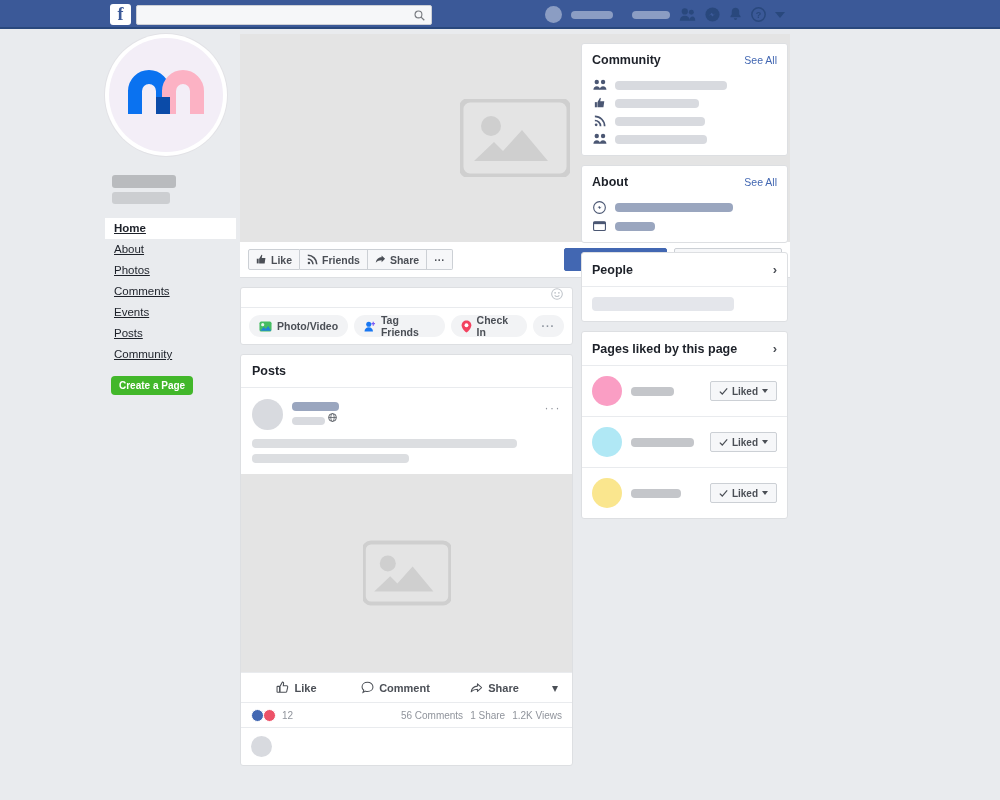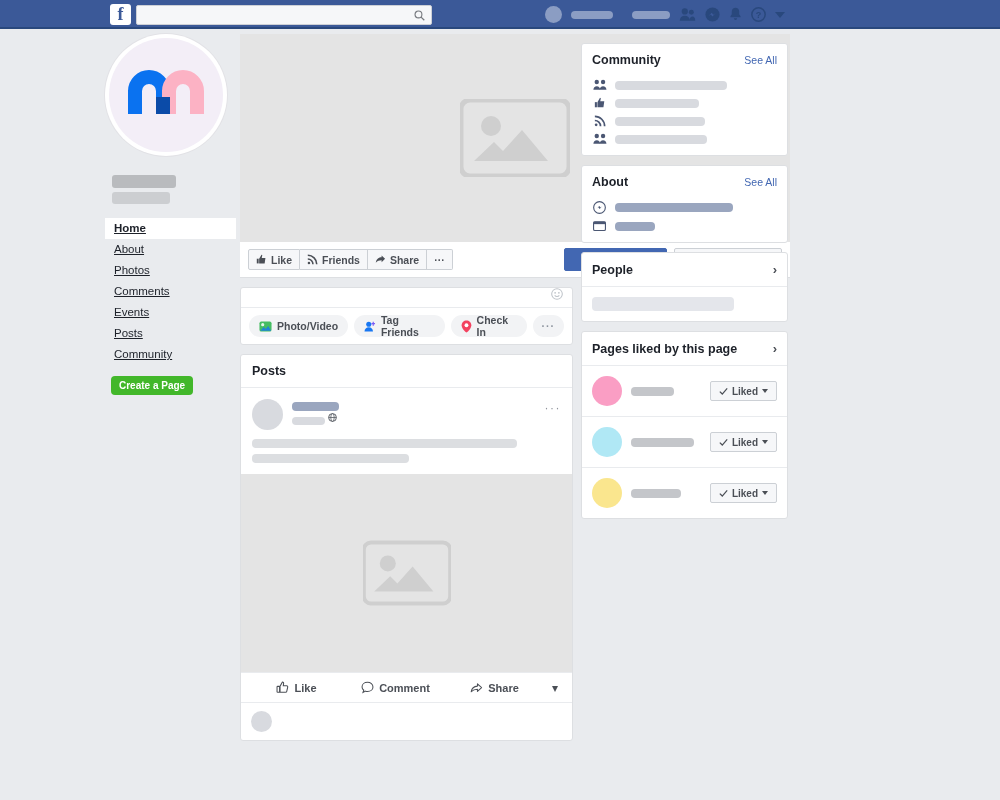--- a/index.html
+++ b/index.html
@@ -419,20 +419,32 @@
           </div>
           <div class="pact">
             <svg width="13" height="13" viewBox="0 0 15 15">
                 <path d="M1.4 12.4c.7-4.5 3.8-6.3 7.2-6.5V3.2l4.8 4.4-4.8 4.4V9.4c-3 0-5.3.9-7.2 3z" fill="none" stroke="#4b4f56" stroke-width="1.2" stroke-linejoin="round"></path>
               </svg>
             <span>Share</span>
           </div>
           <div class="pact-caret">▾</div>
         </div>
 
+        <div class="post-stats">
+          <div class="reactions">
+            <span class="react-ico react-like"></span>
+            <span class="react-ico react-love"></span>
+            <span style="margin-left:3px">12</span>
+          </div>
+          <div class="stat-right">
+            <span>56 Comments</span>
+            <span>1 Share</span>
+            <span>1.2K Views</span>
+          </div>
+        </div>
 
         <div class="comment-row">
           <div class="c-avatar"></div>
         </div>
       </div>
     </div>
   </div>
 
   <div class="rightcol">
 

